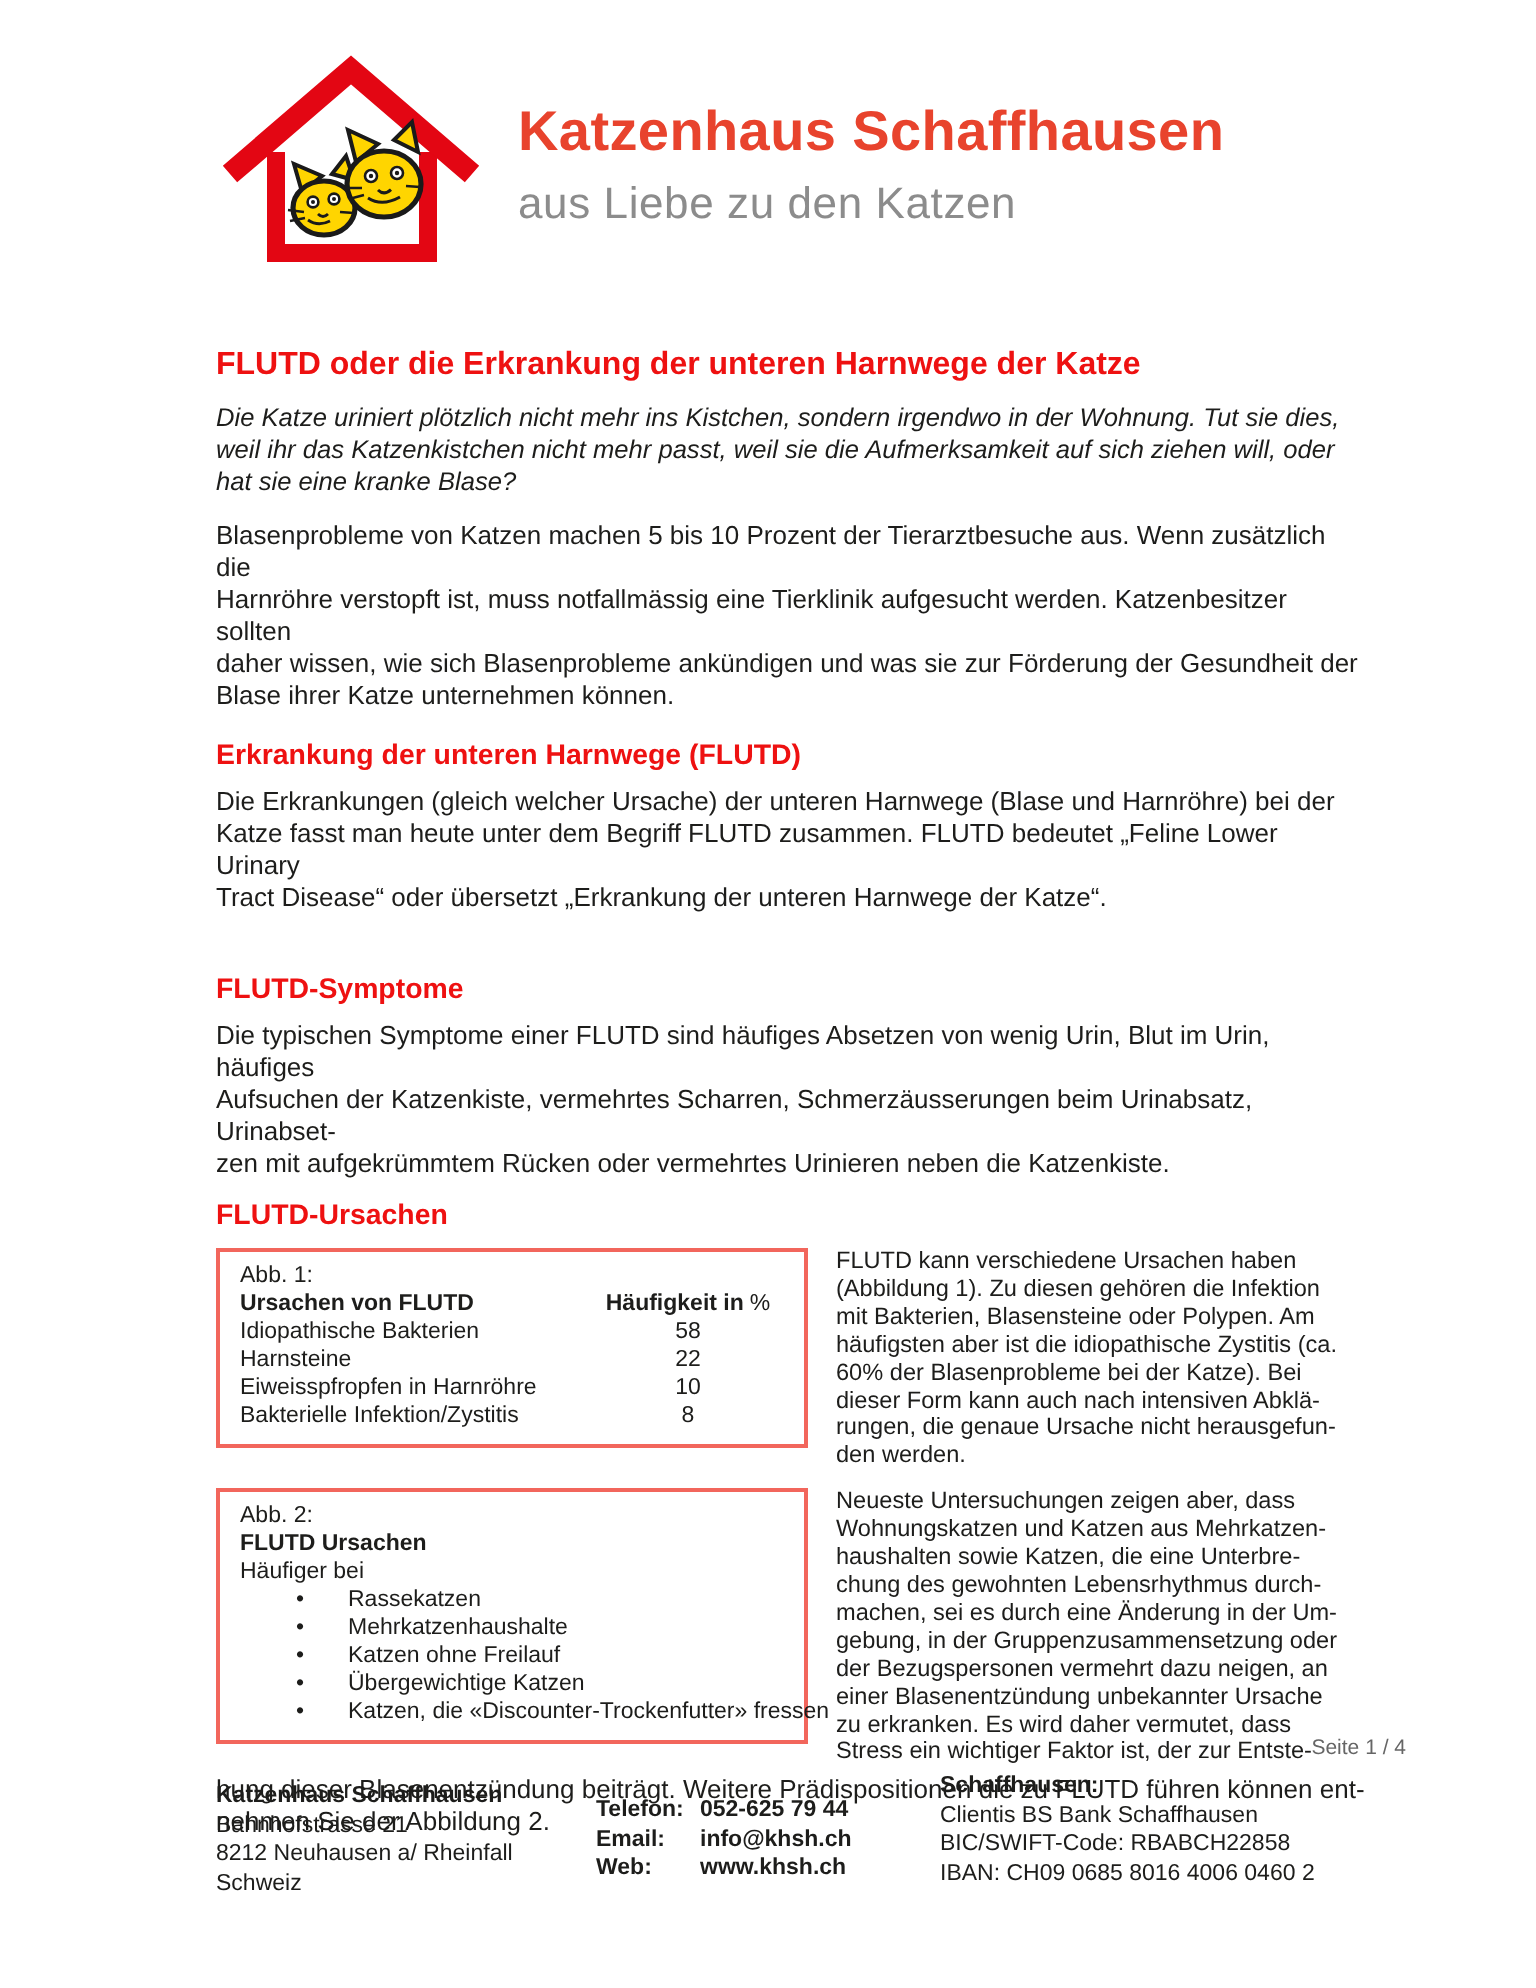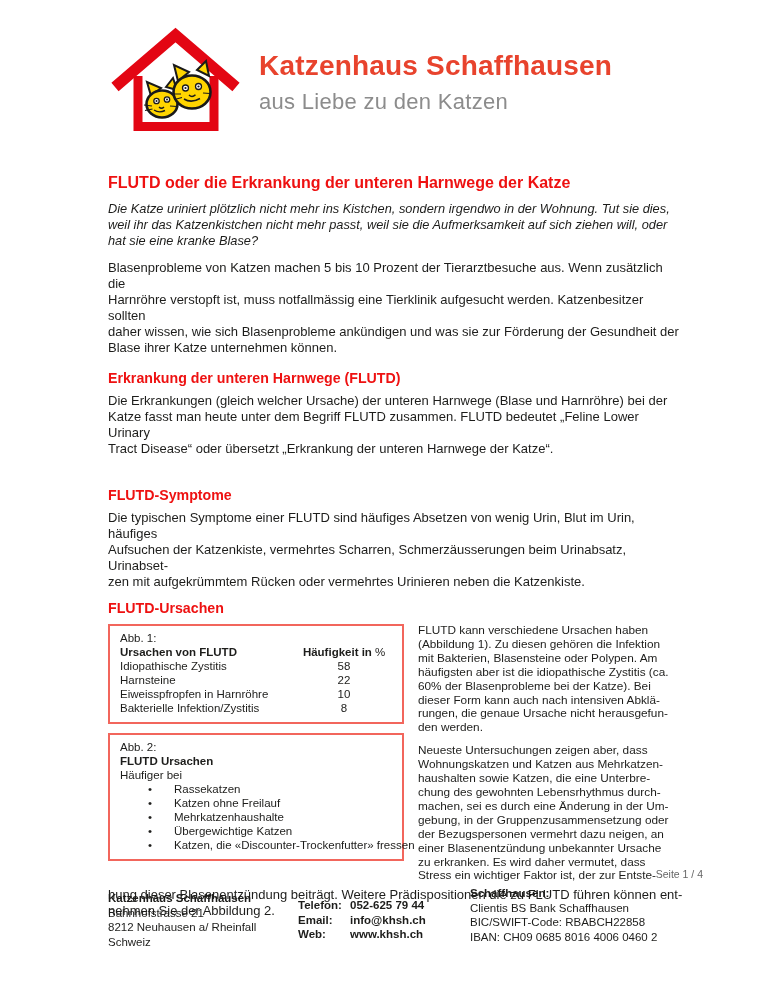--- a/index.html
+++ b/index.html
@@ -28,21 +28,21 @@
   .mt11 { margin-top:11px; }
 
   
   .columns { display:flex; margin-top:8px; }
   .col-left { width:296px; flex:0 0 auto; }
   .col-right { flex:1; margin-left:14px; }
   .col-right p { font-size:11.8px; line-height:13.9px; }
   .col-right p + p { margin-top:9px; }
 
   .figbox { border:2px solid #f2665c; padding:5px 10px 7px 10px; font-size:11.5px; line-height:14px; box-sizing:border-box; }
-  .figbox + .figbox { margin-top:9px; }
+  .figbox + .figbox { margin-top:20px; }
   .fig-caption { }
   .t-row { display:flex; white-space:nowrap; }
   .t-head { font-weight:bold; }
   .t-label { flex:1; }
   .t-val { width:96px; text-align:center; }
   .pct { font-weight:normal; margin-left:3px; }
   .fig-title { font-weight:bold; }
   .fig-list { margin:0; padding:0; list-style:none; }
   .fig-list li { position:relative; padding-left:54px; white-space:nowrap; }
   .fig-list li::before { content:"•"; position:absolute; left:28px; }
@@ -133,21 +133,21 @@
     <div class="columns">
       <div class="col-left">
 
         <div class="figbox">
           <div class="fig-caption">Abb. 1:</div>
           <div class="t-row t-head">
             <span class="t-label">Ursachen von FLUTD</span>
             <span class="t-val"><span>Häufigkeit in</span><span class="pct">%</span></span>
           </div>
           <div class="t-row">
-            <span class="t-label">Idiopathische Zystitis</span>
+            <span class="t-label">Idiopathische Bakterien</span>
             <span class="t-val">58</span>
           </div>
           <div class="t-row">
             <span class="t-label">Harnsteine</span>
             <span class="t-val">22</span>
           </div>
           <div class="t-row">
             <span class="t-label">Eiweisspfropfen in Harnröhre</span>
             <span class="t-val">10</span>
           </div>
@@ -156,22 +156,22 @@
             <span class="t-val">8</span>
           </div>
         </div>
 
         <div class="figbox">
           <div class="fig-caption">Abb. 2:</div>
           <div class="fig-title">FLUTD Ursachen</div>
           <div>Häufiger bei</div>
           <ul class="fig-list">
             <li>Rassekatzen</li>
+            <li>Mehrkatzenhaushalte</li>
             <li>Katzen ohne Freilauf</li>
-            <li>Mehrkatzenhaushalte</li>
             <li>Übergewichtige Katzen</li>
             <li>Katzen, die «Discounter-Trockenfutter» fressen</li>
           </ul>
         </div>
 
       </div>
       <div class="col-right">
         <p>FLUTD kann verschiedene Ursachen haben
 (Abbildung 1). Zu diesen gehören die Infektion
 mit Bakterien, Blasensteine oder Polypen. Am

